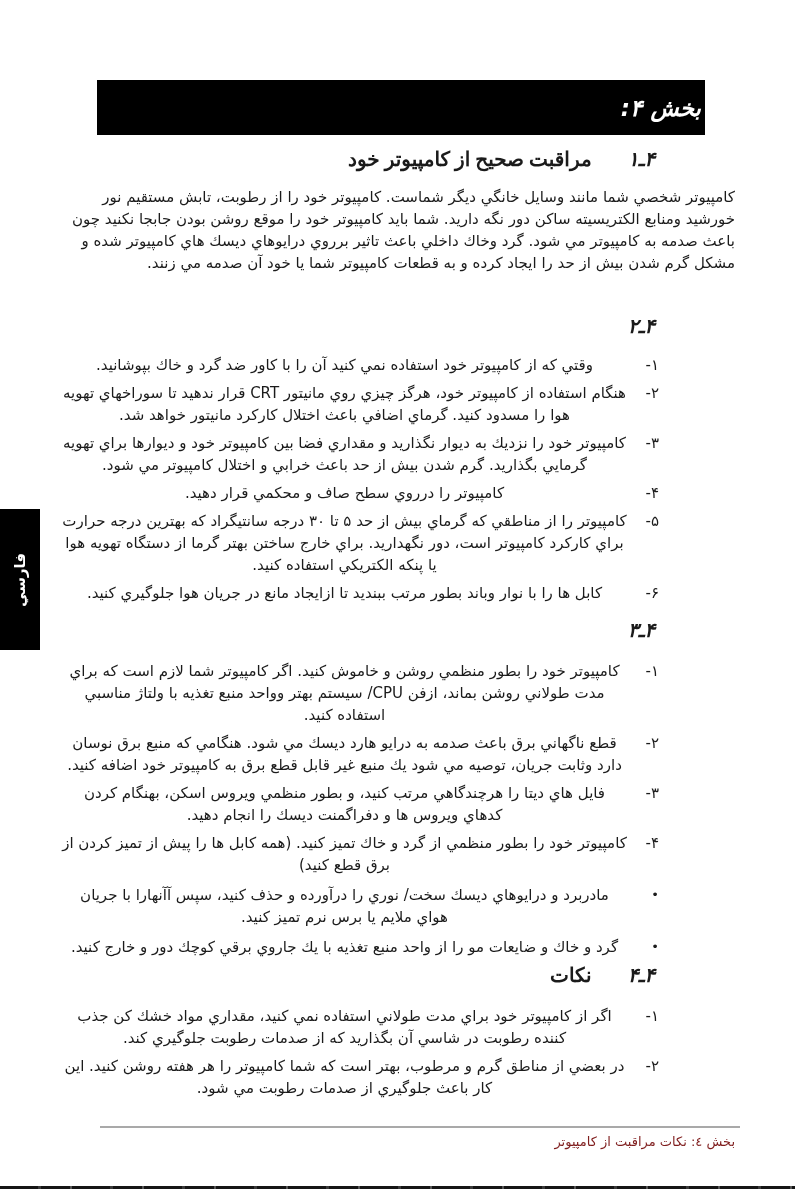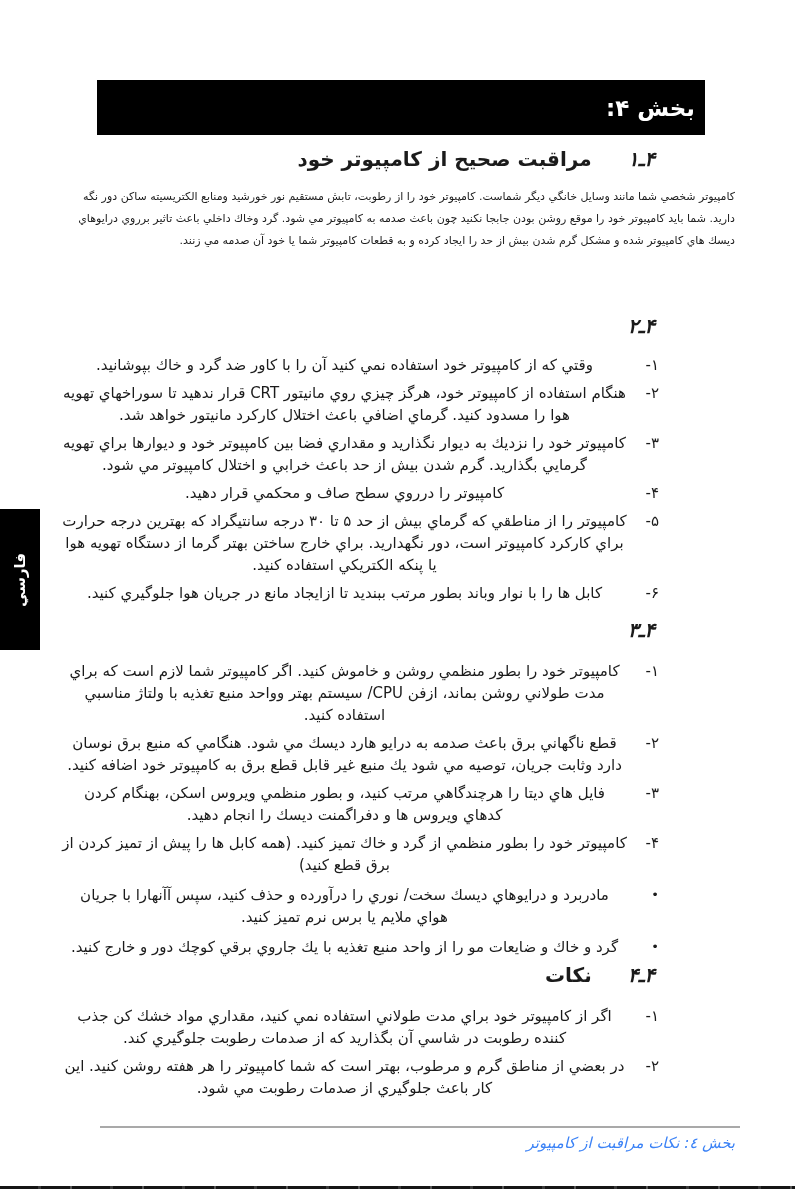--- a/index.html
+++ b/index.html
@@ -14,21 +14,21 @@
     overflow:hidden;
   }
   
   .header-bar{
     position:absolute;top:80px;left:97px;width:608px;height:55px;
     background:#000;color:#fff;
     display:flex;align-items:center;
     font-weight:bold;font-size:23px;
     padding:0;box-sizing:border-box;
   }
-  .hb-sec{margin-right:10px;white-space:nowrap;}
+  .hb-sec{margin-right:4px;white-space:nowrap;font-style:italic;}
   .hb-title{margin-right:30px;white-space:nowrap;}
 
   
   .side-tab{
     position:absolute;left:0;top:509px;width:40px;height:141px;
     background:#000;display:flex;align-items:center;justify-content:center;
   }
   .side-tab span{
     color:#fff;font-weight:bold;font-size:15px;
     transform:rotate(-90deg);white-space:nowrap;letter-spacing:1px;
@@ -36,33 +36,33 @@
 
   
   .abs{position:absolute;right:60px;left:62px;}
 
   .h{
     display:flex;align-items:baseline;
     font-weight:bold;font-size:20px;line-height:26px;
     padding-right:80px;gap:36px;
   }
   .h-num{white-space:nowrap;font-style:italic;}
-  .h-title{white-space:nowrap;}
+  .h-title{white-space:nowrap;font-family:Liberation Serif, serif;}
 
-  .para{font-size:11px;line-height:22px;text-align:right;}
+  .para{font-size:15px;line-height:22px;text-align:right;}
 
   .list{font-size:15px;line-height:22px;}
   .li{display:flex;margin-right:76px;margin-bottom:6px;}
   .li-marker{flex:0 0 32px;white-space:nowrap;}
   .li-text{flex:1;text-align:center;}
   .li.bullet{margin-top:8px;}
   .li.bullet .li-marker{flex:0 0 32px;font-size:13px;}
 
   .footer-divider{position:absolute;top:1126px;left:100px;right:55px;border-top:2px solid #a9a9a9;}
-  .page-footer{position:absolute;top:1134px;right:60px;font-size:15px;color:#3b82f6;font-style:italic;}
+  .page-footer{position:absolute;top:1134px;right:60px;font-size:13px;color:#7f1d1d;}
 
   .page-bottom-edge{
     position:absolute;left:0;right:0;top:1186px;height:3px;
     background:repeating-linear-gradient(90deg,#151515 0 38px,#3a3a3a 38px 41px,#151515 41px 70px,#555 70px 72px);
   }
 </style>
 </head>
 <body>
 
 <div class="page">

